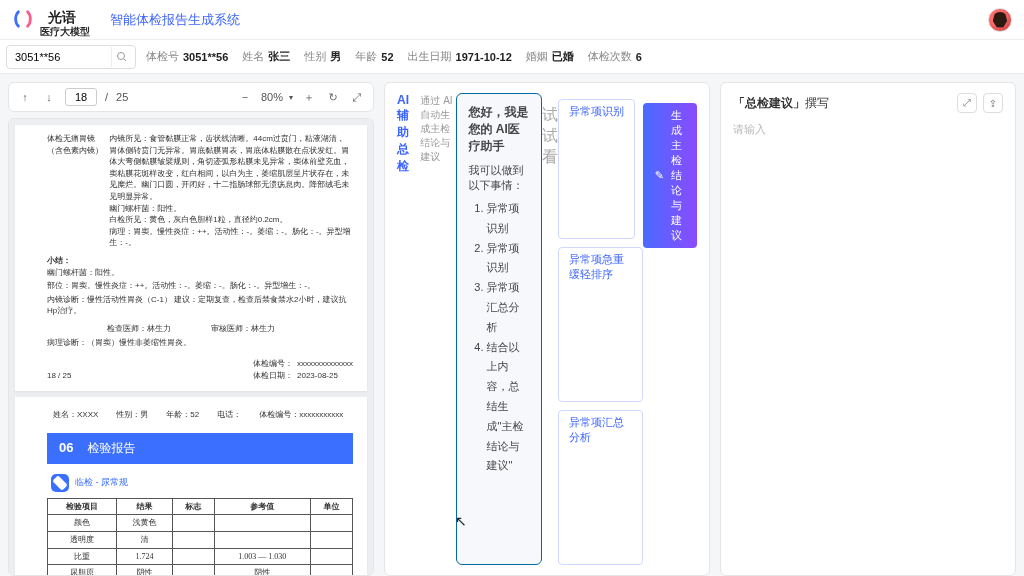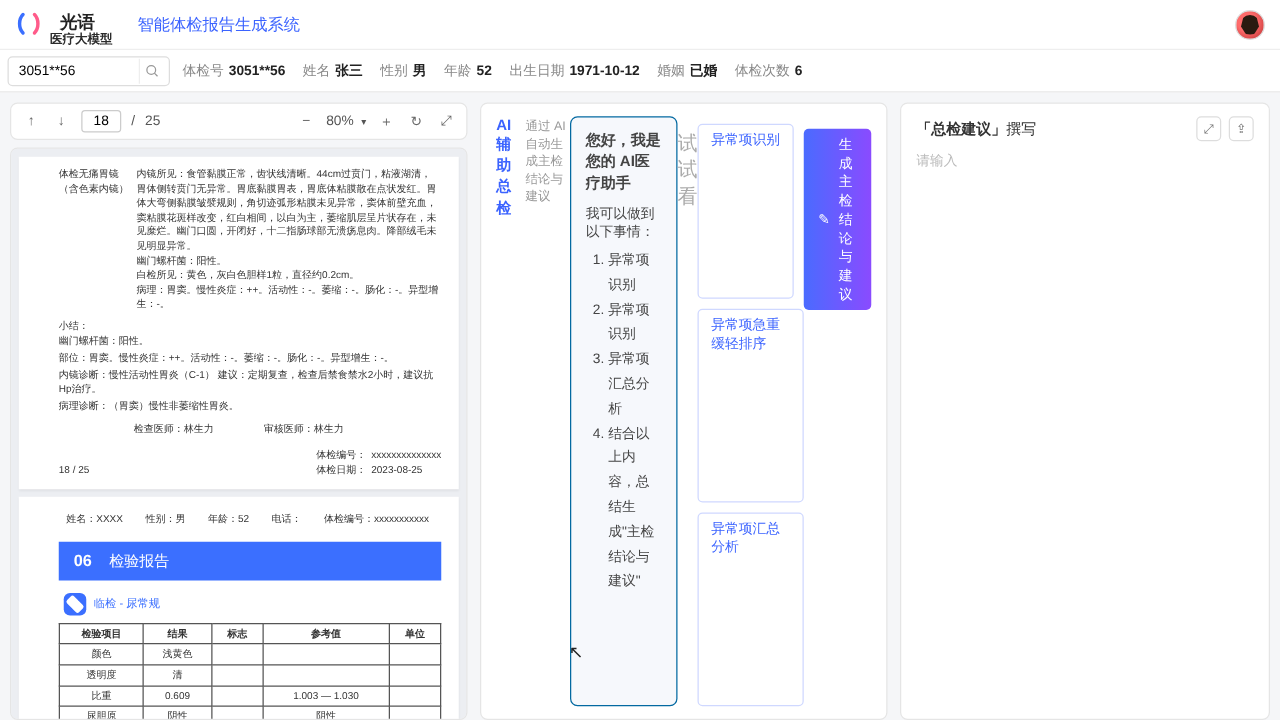--- a/index.html
+++ b/index.html
@@ -25,34 +25,34 @@
 .toolbar { height: 30px; background: #fff; border: 1px solid #e5e5e5; border-radius: 6px; display: flex; align-items: center; padding: 0 8px; gap: 8px; margin-bottom: 6px; font-size: 11px; color: #555; }
 .toolbar .navbtn { width: 16px; height: 16px; display: flex; align-items: center; justify-content: center; cursor: pointer; color: #666; }
 .page-input { width: 32px; height: 18px; border: 1px solid #ccc; border-radius: 3px; text-align: center; font-size: 11px; }
 .toolbar .spacer { flex: 1; }
 .zoom { display: flex; align-items: center; gap: 4px; }
 .doc-view { flex: 1; background: #eceef2; border: 1px solid #e5e5e5; border-radius: 6px; overflow-y: auto; padding: 0 6px; }
 .page { background: #fff; margin: 6px auto; padding: 8px 14px 10px 32px; font-size: 8px; line-height: 1.45; color: #333; box-shadow: 0 1px 2px rgba(0,0,0,0.06); width: 100%; }
 .page .sec-label { display: inline-block; font-size: 8px; color: #333; vertical-align: top; width: 60px; }
 .page .sec-body { display: inline-block; width: calc(100% - 64px); vertical-align: top; }
 .page .para { margin-bottom: 2px; }
-.page .subhead { font-weight: 400; margin-top: 6px; }
+.page .subhead { font-weight: 700; margin-top: 6px; }
 .page-foot { display: flex; justify-content: space-between; align-items: flex-end; margin-top: 10px; font-size: 8px; }
 .meta-right { text-align: left; font-size: 8px; }
 .meta-right .row { display: flex; gap: 4px; }
 .page2-info { display: flex; gap: 18px; font-size: 8px; margin: 4px 0 12px 6px; flex-wrap: wrap; }
 .rep-banner { background: #3b6fff; color: #fff; padding: 6px 12px; font-size: 12px; display: flex; align-items: center; gap: 14px; }
 .rep-banner .num { font-weight: 700; font-size: 13px; }
 .sec-chip { display: flex; align-items: center; gap: 6px; margin: 10px 0 6px 4px; font-size: 9px; color: #3b6fff; }
 .chip-ico { width: 18px; height: 18px; background: #3b6fff; border-radius: 5px; position: relative; }
 .chip-ico::before, .chip-ico::after { content: ""; position: absolute; background: #fff; border-radius: 2px; }
 .chip-ico::before { width: 8px; height: 8px; top: 3px; left: 3px; transform: rotate(45deg); }
 .chip-ico::after { width: 8px; height: 8px; bottom: 3px; right: 3px; transform: rotate(45deg); }
 .lab-table { width: 100%; border-collapse: collapse; font-size: 8px; }
-.lab-table th, .lab-table td { border: 1px solid #555; padding: 2px 4px; text-align: center; }
+.lab-table th, .lab-table td { border: 1px solid #555; padding: 2px 4px; text-align: center; font-family: Liberation Serif, serif; }
 .lab-table th { font-weight: 600; }
 .col-mid { flex: 1; background: #fff; border: 1px solid #e5e5e5; border-radius: 6px; padding: 10px 12px; display: flex; flex-direction: row; }
 .mid-head { display: flex; align-items: baseline; gap: 8px; margin-bottom: 10px; }
 .mid-head .t1 { color: #3b63ff; font-weight: 600; font-size: 12px; }
 .mid-head .t2 { color: #999; font-size: 10px; }
 .ai-card { background: #f6f8fc; border: 1px solid #0369a1; border-radius: 6px; padding: 10px 12px; font-size: 11px; color: #444; }
 .ai-card .hello { font-weight: 600; margin-bottom: 8px; font-size: 12px; }
 .ai-card .cando { margin-bottom: 6px; }
 .ai-card ol { margin-left: 18px; line-height: 1.8; }
 .try-lbl { color: #aaa; font-size: 16px; margin-top: 12px; }
@@ -158,25 +158,25 @@
             <span class="para">内镜所见：食管黏膜正常，齿状线清晰。44cm过贲门，粘液湖清，胃体侧转贲门无异常。胃底黏膜胃表，胃底体粘膜散在点状发红。胃体大弯侧黏膜皱襞规则，角切迹弧形粘膜未见异常，窦体前壁充血，窦粘膜花斑样改变，红白相间，以白为主，萎缩肌层呈片状存在，未见糜烂。幽门口圆，开闭好，十二指肠球部无溃疡息肉。降部绒毛未见明显异常。</span><br>
             <span class="para">幽门螺杆菌：阳性。</span><br>
             <span class="para">白检所见：黄色，灰白色胆样1粒，直径约0.2cm。</span><br>
             <span class="para">病理：胃窦。慢性炎症：++。活动性：-。萎缩：-。肠化：-。异型增生：-。</span>
           </span>
         </div>
         <div class="subhead">小结：</div>
         <div class="para">幽门螺杆菌：阳性。</div>
         <div class="para">部位：胃窦。慢性炎症：++。活动性：-。萎缩：-。肠化：-。异型增生：-。</div>
         <div class="para">内镜诊断：慢性活动性胃炎（C-1）    建议：定期复查，检查后禁食禁水2小时，建议抗Hp治疗。</div>
-        <div class="para">病理诊断：（胃窦）慢性非萎缩性胃炎。</div>
         <div class="para" style="margin-top:6px;display:flex;gap:40px;margin-left:60px;">
           <span><span>检查医师：</span><span>林生力</span></span>
           <span><span>审核医师：</span><span>林生力</span></span>
         </div>
+        <div class="para">病理诊断：（胃窦）慢性非萎缩性胃炎。</div>
         <div class="page-foot">
           <span>18 / 25</span>
           <div class="meta-right">
             <div class="row">
                 <span>体检编号：</span>
                 <span>xxxxxxxxxxxxxx</span>
               </div>
             <div class="row">
                 <span>体检日期：</span>
                 <span>2023-08-25</span>
@@ -221,21 +221,21 @@
               </tr>
               <tr>
                 <td>透明度</td>
                 <td>清</td>
                 <td></td>
                 <td></td>
                 <td></td>
               </tr>
               <tr>
                 <td>比重</td>
-                <td>0.609</td>
+                <td>1.724</td>
                 <td></td>
                 <td>1.003 — 1.030</td>
                 <td></td>
               </tr>
               <tr>
                 <td>尿胆原</td>
                 <td>阴性</td>
                 <td></td>
                 <td>阴性</td>
                 <td></td>

